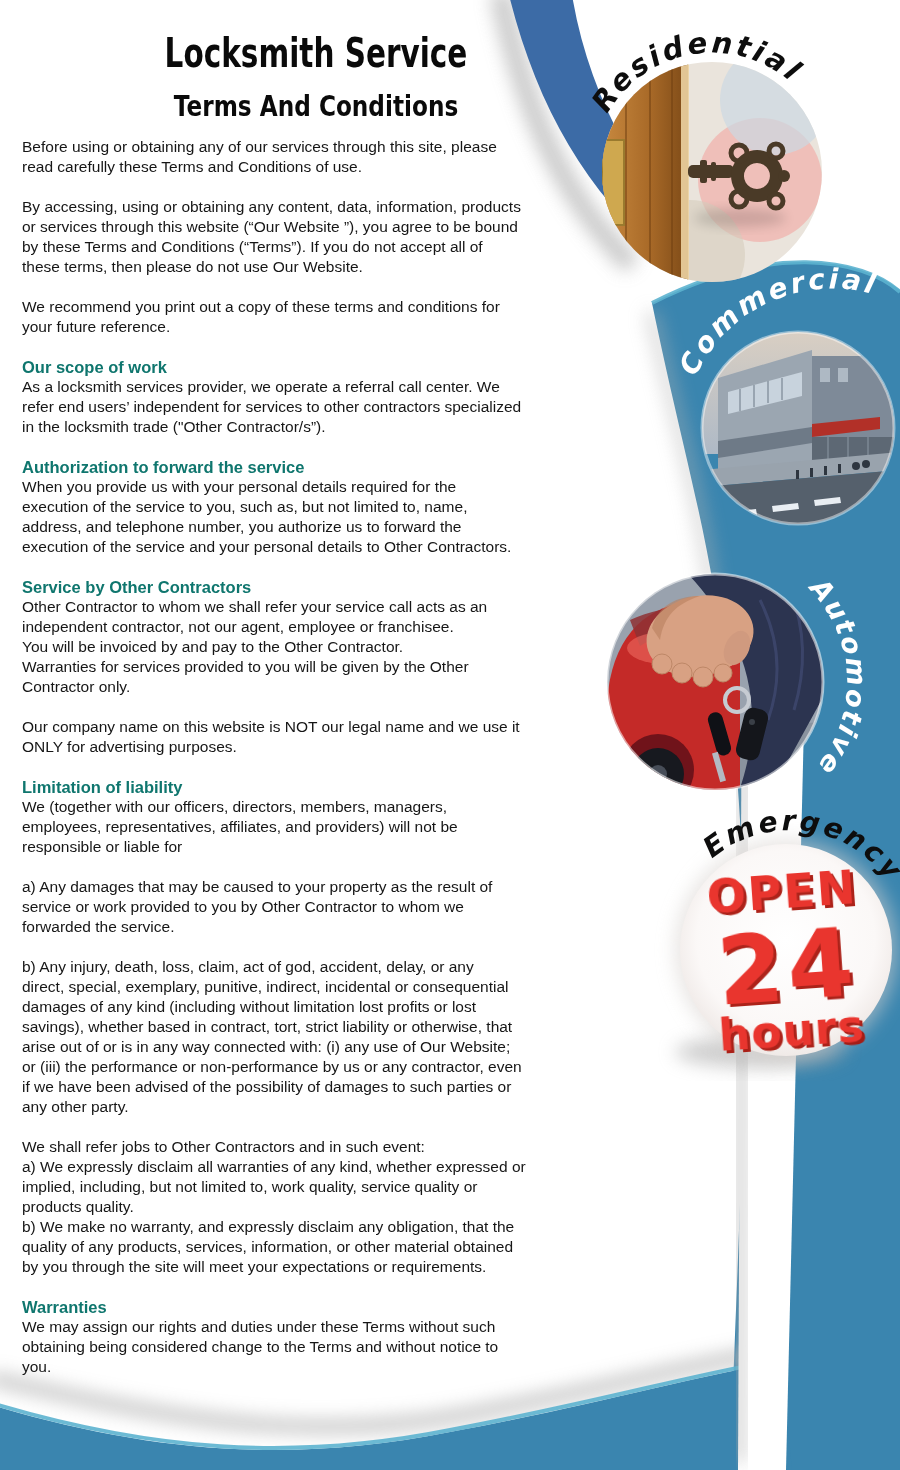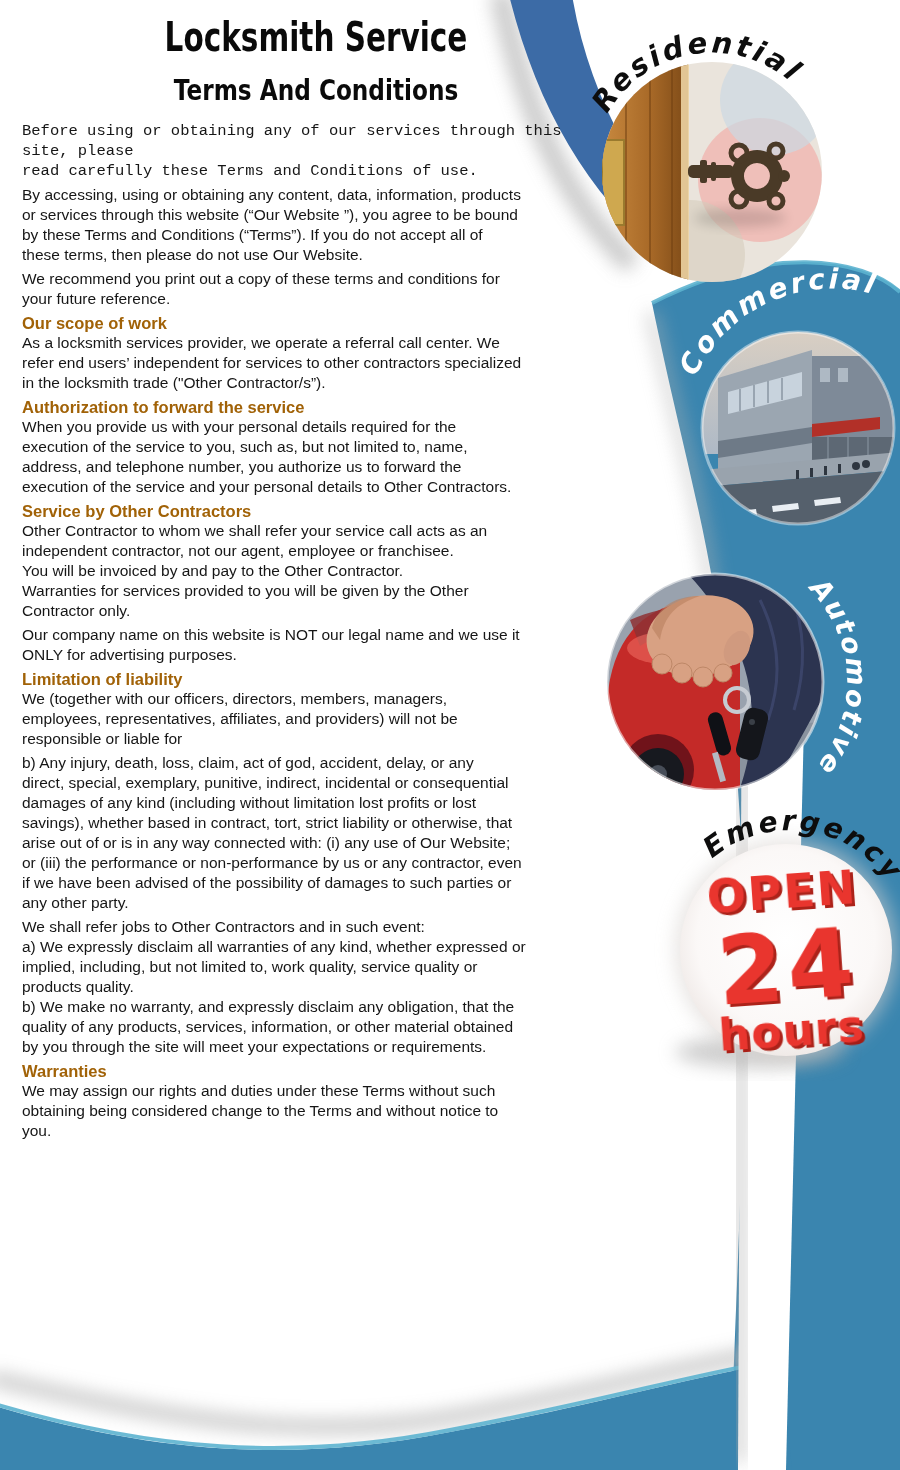--- a/index.html
+++ b/index.html
@@ -1,29 +1,29 @@
 <!DOCTYPE html>
 <html><head>
 <meta charset="utf-8">
 <style>
   html,body{margin:0;padding:0;background:#fff;}
   body{width:900px;height:1470px;position:relative;overflow:hidden;
        font-family:"Liberation Sans",sans-serif;color:#151515;}
   .decor{position:absolute;left:0;top:0;width:900px;height:1470px;pointer-events:none;}
-  .content{position:absolute;left:22px;top:6px;width:588px;z-index:5;}
+  .content{position:absolute;left:22px;top:22px;width:588px;z-index:5;}
   h1.title{margin:10px 0 0;text-align:center;font-family:"DejaVu Sans",sans-serif;
        font-weight:bold;font-size:41px;line-height:1.05;color:#0a0a0a;
        transform:scaleX(.72);transform-origin:50% 50%;}
   h2.subtitle{margin:16px 0 0;text-align:center;font-family:"DejaVu Sans",sans-serif;
        font-weight:bold;font-size:29px;line-height:1.05;color:#0a0a0a;
        transform:scaleX(.8);transform-origin:50% 50%;}
   .sections{margin-top:16px;}
-  .sec{margin-top:4px;}
-  .sec:first-child{margin-top:12px;font-family:Liberation Mono, monospace;}
-  .sec h3{margin:0;font-size:16.5px;line-height:20px;font-weight:bold;color:#a16207;}
+  .sec{margin-top:20px;}
+  .sec:first-child{margin-top:12px;}
+  .sec h3{margin:0;font-size:16.5px;line-height:20px;font-weight:bold;color:#0f766e;}
   .sec p{margin:0;font-size:15.5px;line-height:20px;white-space:pre-line;color:#161616;}
   .script-label{font-family:"DejaVu Sans",sans-serif;font-style:italic;font-weight:bold;}
   .badge-text{font-family:"DejaVu Sans",sans-serif;font-weight:bold;}
 </style>
 </head>
 <body>
 
 <svg class="decor" viewBox="0 0 900 1470" xmlns="http://www.w3.org/2000/svg" xmlns:xlink="http://www.w3.org/1999/xlink">
   <defs>
     <filter id="b6" x="-40%" y="-40%" width="180%" height="180%">
@@ -237,20 +237,25 @@
         <p>Our company name on this website is NOT our legal name and we use it
 ONLY for advertising purposes.</p>
       </section>
       <section class="sec">
         <h3>Limitation of liability</h3>
         <p>We (together with our officers, directors, members, managers,
 employees, representatives, affiliates, and providers) will not be
 responsible or liable for</p>
       </section>
       <section class="sec">
+        <p>a) Any damages that may be caused to your property as the result of
+service or work provided to you by Other Contractor to whom we
+forwarded the service.</p>
+      </section>
+      <section class="sec">
         <p>b) Any injury, death, loss, claim, act of god, accident, delay, or any
 direct, special, exemplary, punitive, indirect, incidental or consequential
 damages of any kind (including without limitation lost profits or lost
 savings), whether based in contract, tort, strict liability or otherwise, that
 arise out of or is in any way connected with: (i) any use of Our Website;
 or (iii) the performance or non-performance by us or any contractor, even
 if we have been advised of the possibility of damages to such parties or
 any other party.</p>
       </section>
       <section class="sec">

